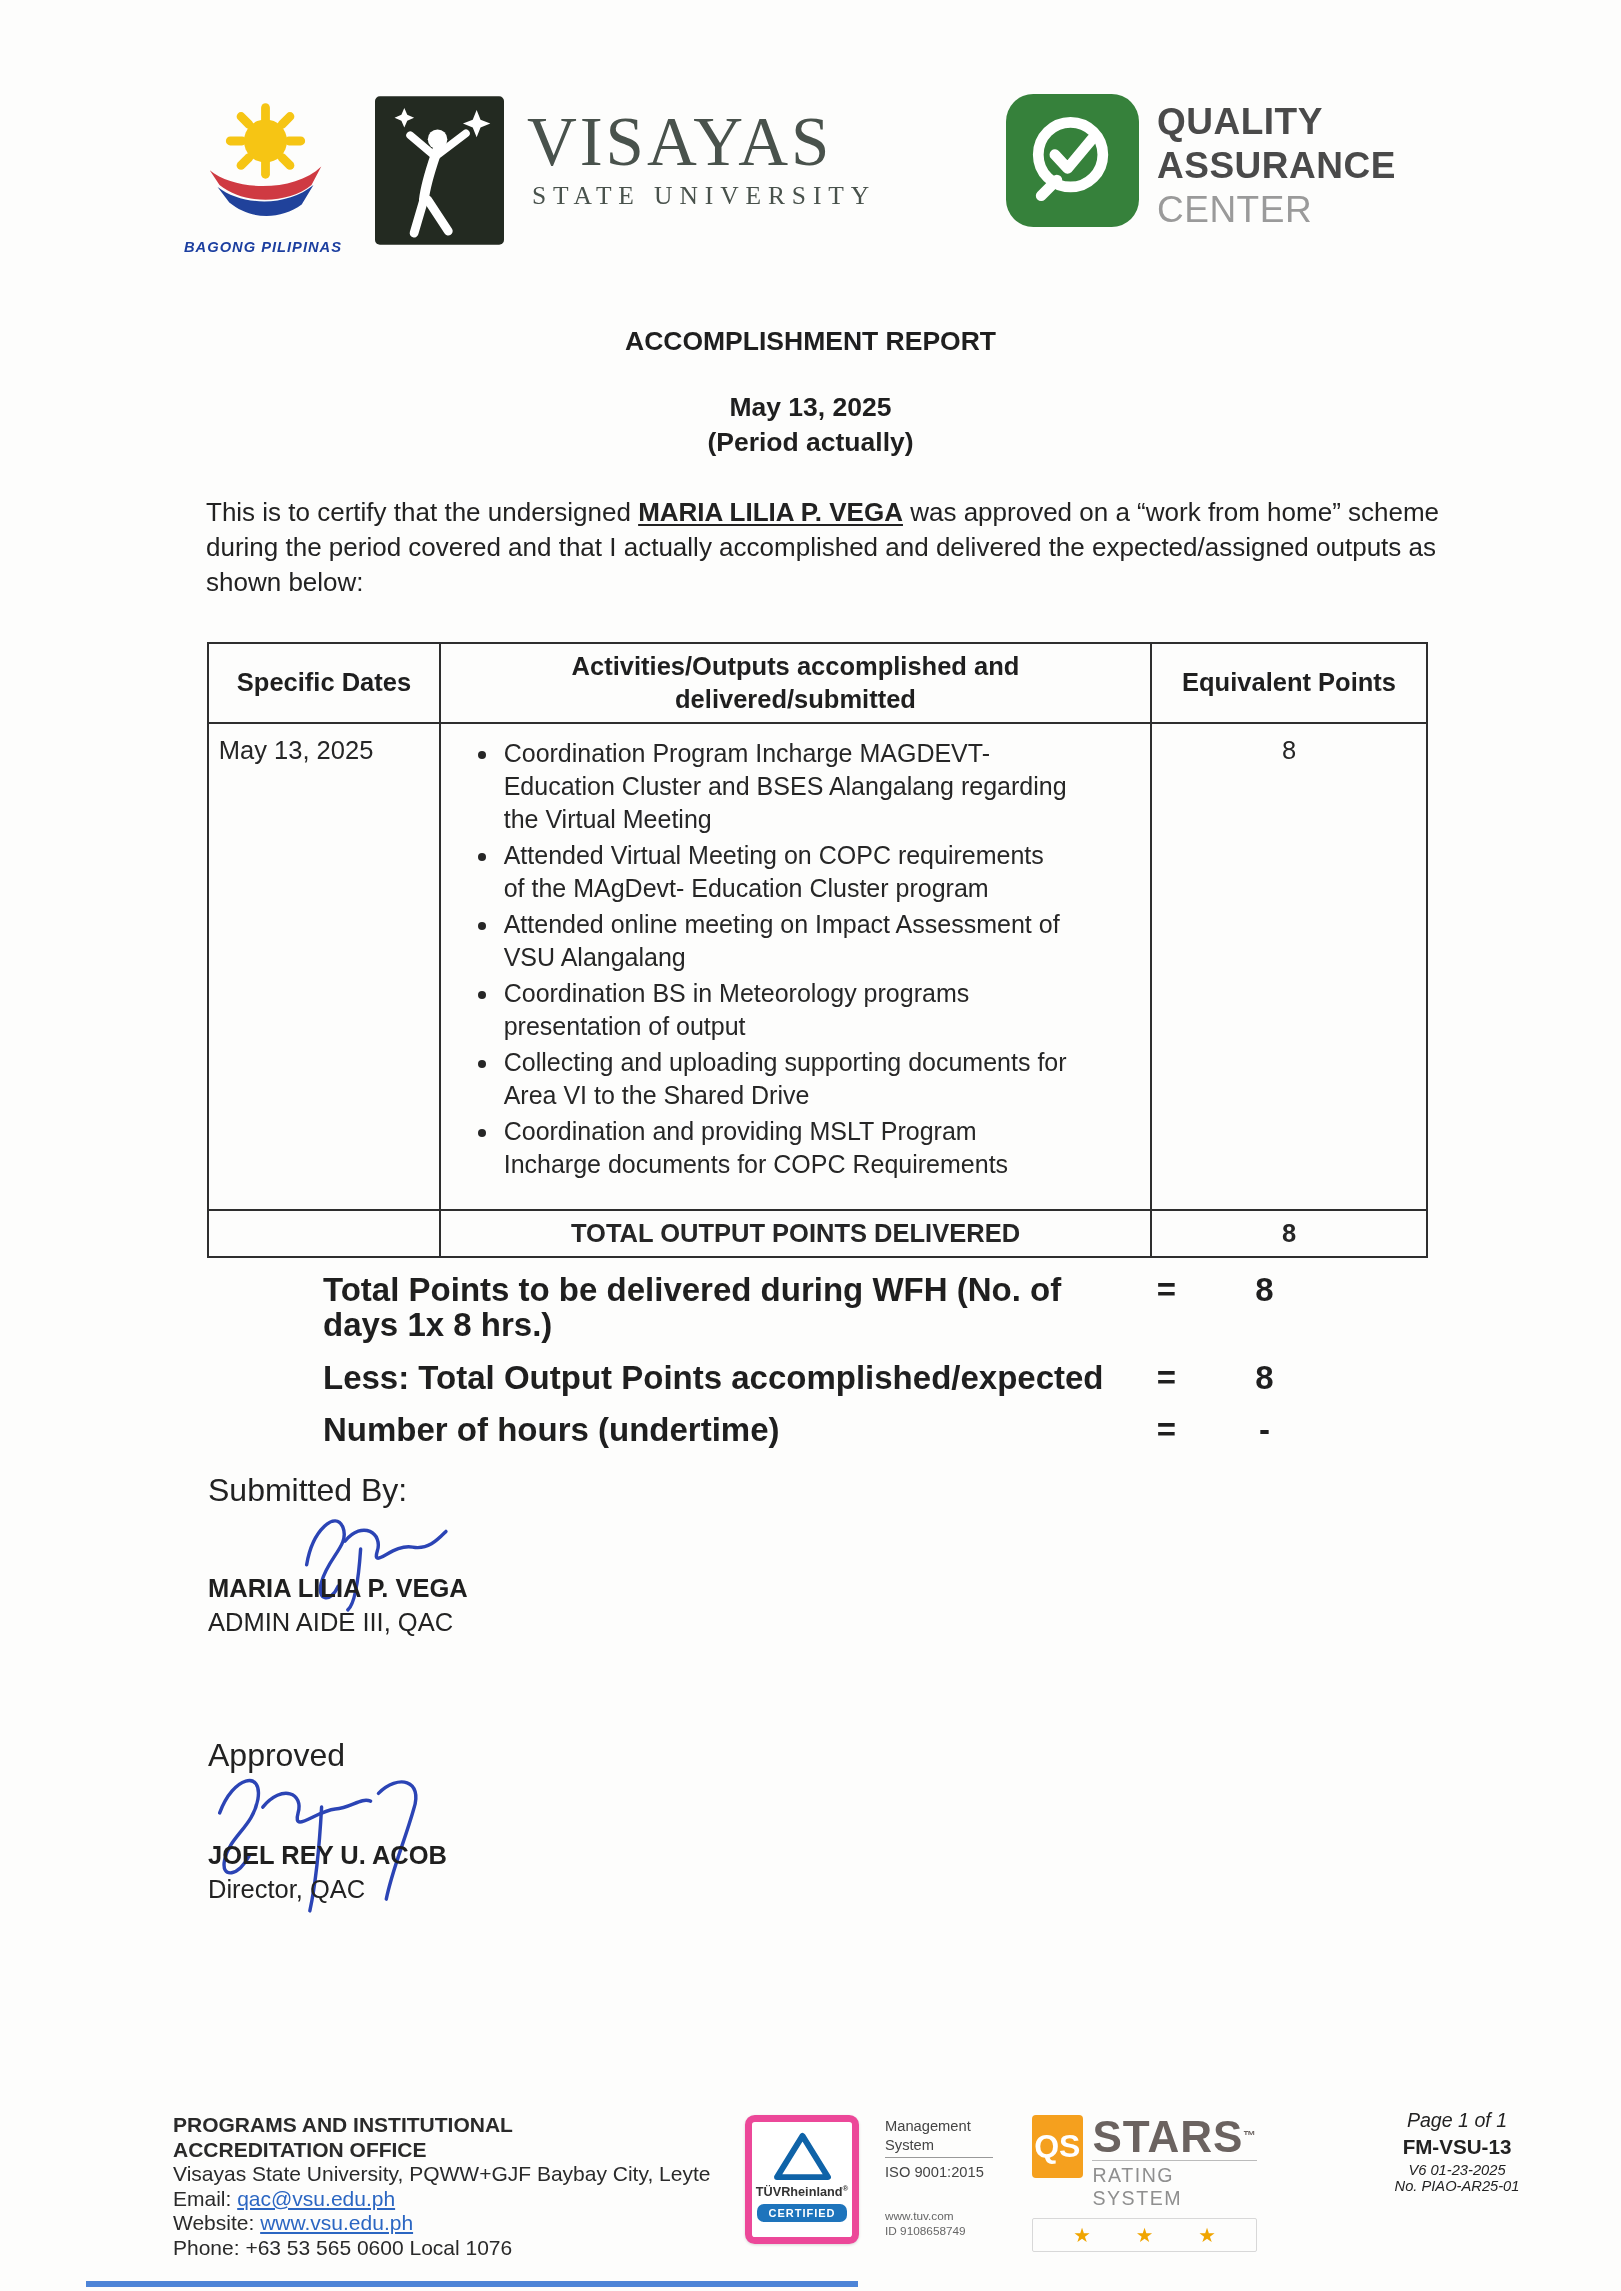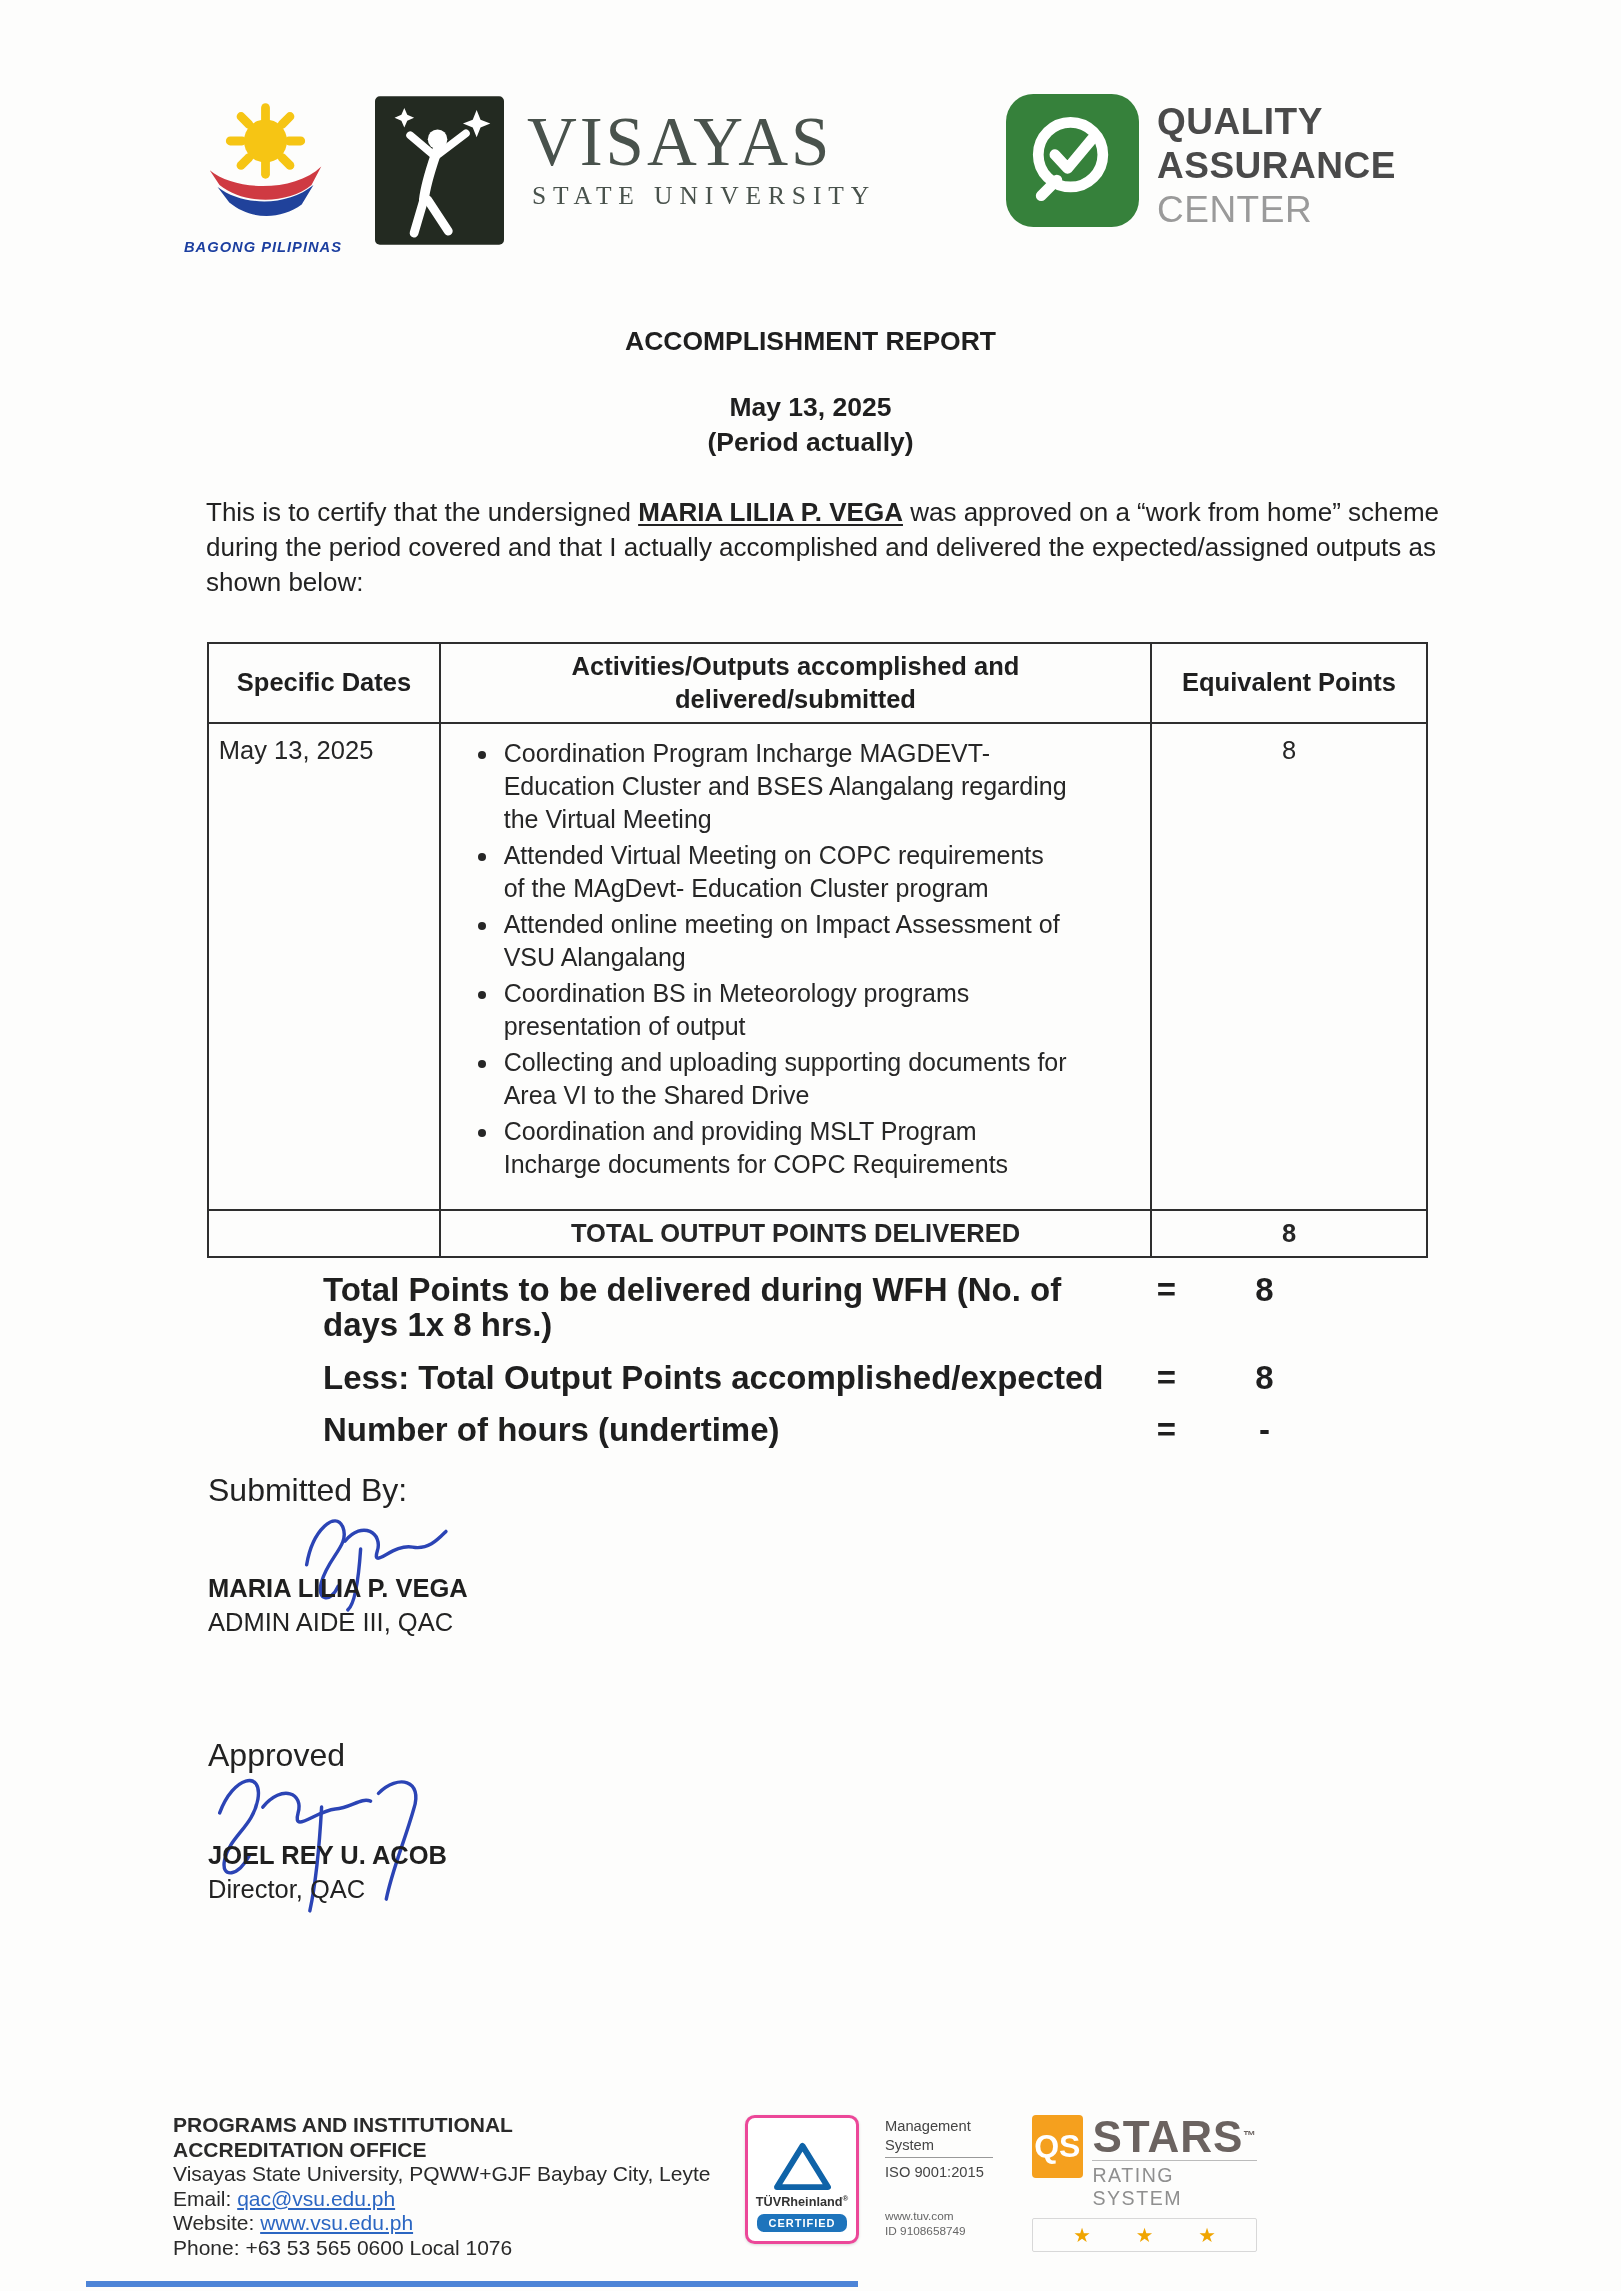--- a/index.html
+++ b/index.html
@@ -79,23 +79,23 @@
   .sig2 { left: 204px; top: 1756px; }
   .approved-name { left: 208px; top: 1841px; }
   .approved-title { left: 208px; top: 1875px; }
 
   
   .footer-left { left: 173px; top: 2113px; font-size: 21px; line-height: 24.5px; color: #2a2a2a; }
   .footer-left .bold { font-weight: bold; }
   .footer-link { color: #2b66c2; text-decoration: underline; cursor: pointer; }
 
   .footer-tuv { left: 745px; top: 2115px; width: 114px; height: 129px;
-    background: #fff; border: 3px solid #ec4899; border-radius: 9.8px;
+    background: #fff; border: 7px solid #ec4899; border-radius: 9.8px;
     box-shadow: 0 1px 2.9px rgba(0,0,0,0.15);
-    display: flex; flex-direction: column; align-items: center; padding-top: 23px; }
+    display: flex; flex-direction: column; align-items: center; padding-top: 9px; }
   .tuv-brand { font-size: 12.7px; font-weight: bold; color: #333; margin-top: 2px; }
   .tuv-reg { font-size: 7.8px; vertical-align: super; }
   .tuv-ribbon { margin-top: 4.9px; background: #1e74bc; color: #fff; font-size: 11px; font-weight: bold;
     letter-spacing: 1px; border-radius: 7px; padding: 2.9px 11.8px; }
   .footer-tuv-text { left: 885px; top: 2117px; font-size: 14.7px; line-height: 18.6px; color: #444; width: 127px; }
   .tuv-sep { border-bottom: 1px solid #999; margin: 2.9px 0 4.9px 0; width: 108px; }
   .tuv-tiny { font-size: 11.8px; color: #666; line-height: 14.7px; margin-top: 27.4px; }
 
   .footer-qs { left: 1032px; top: 2115px; width: 225px; }
   .qs-top { display: flex; align-items: flex-start; }
@@ -302,17 +302,23 @@
         <div class="qs-rating">RATING SYSTEM</div>
       </div>
     </div>
     <div class="qs-star-box">
       <span class="qs-star">★</span>
       <span class="qs-star">★</span>
       <span class="qs-star">★</span>
     </div>
   </div>
 
+  <div class="abs footer-page">
+    <div class="fp-page">Page 1 of 1</div>
+    <div class="fp-form">FM-VSU-13</div>
+    <div class="fp-ver">V6 01-23-2025</div>
+    <div class="fp-no">No. PIAO-AR25-01</div>
+  </div>
 
   <div class="abs scan-strip"></div>
 
 </div>
 
 
 </body></html>

